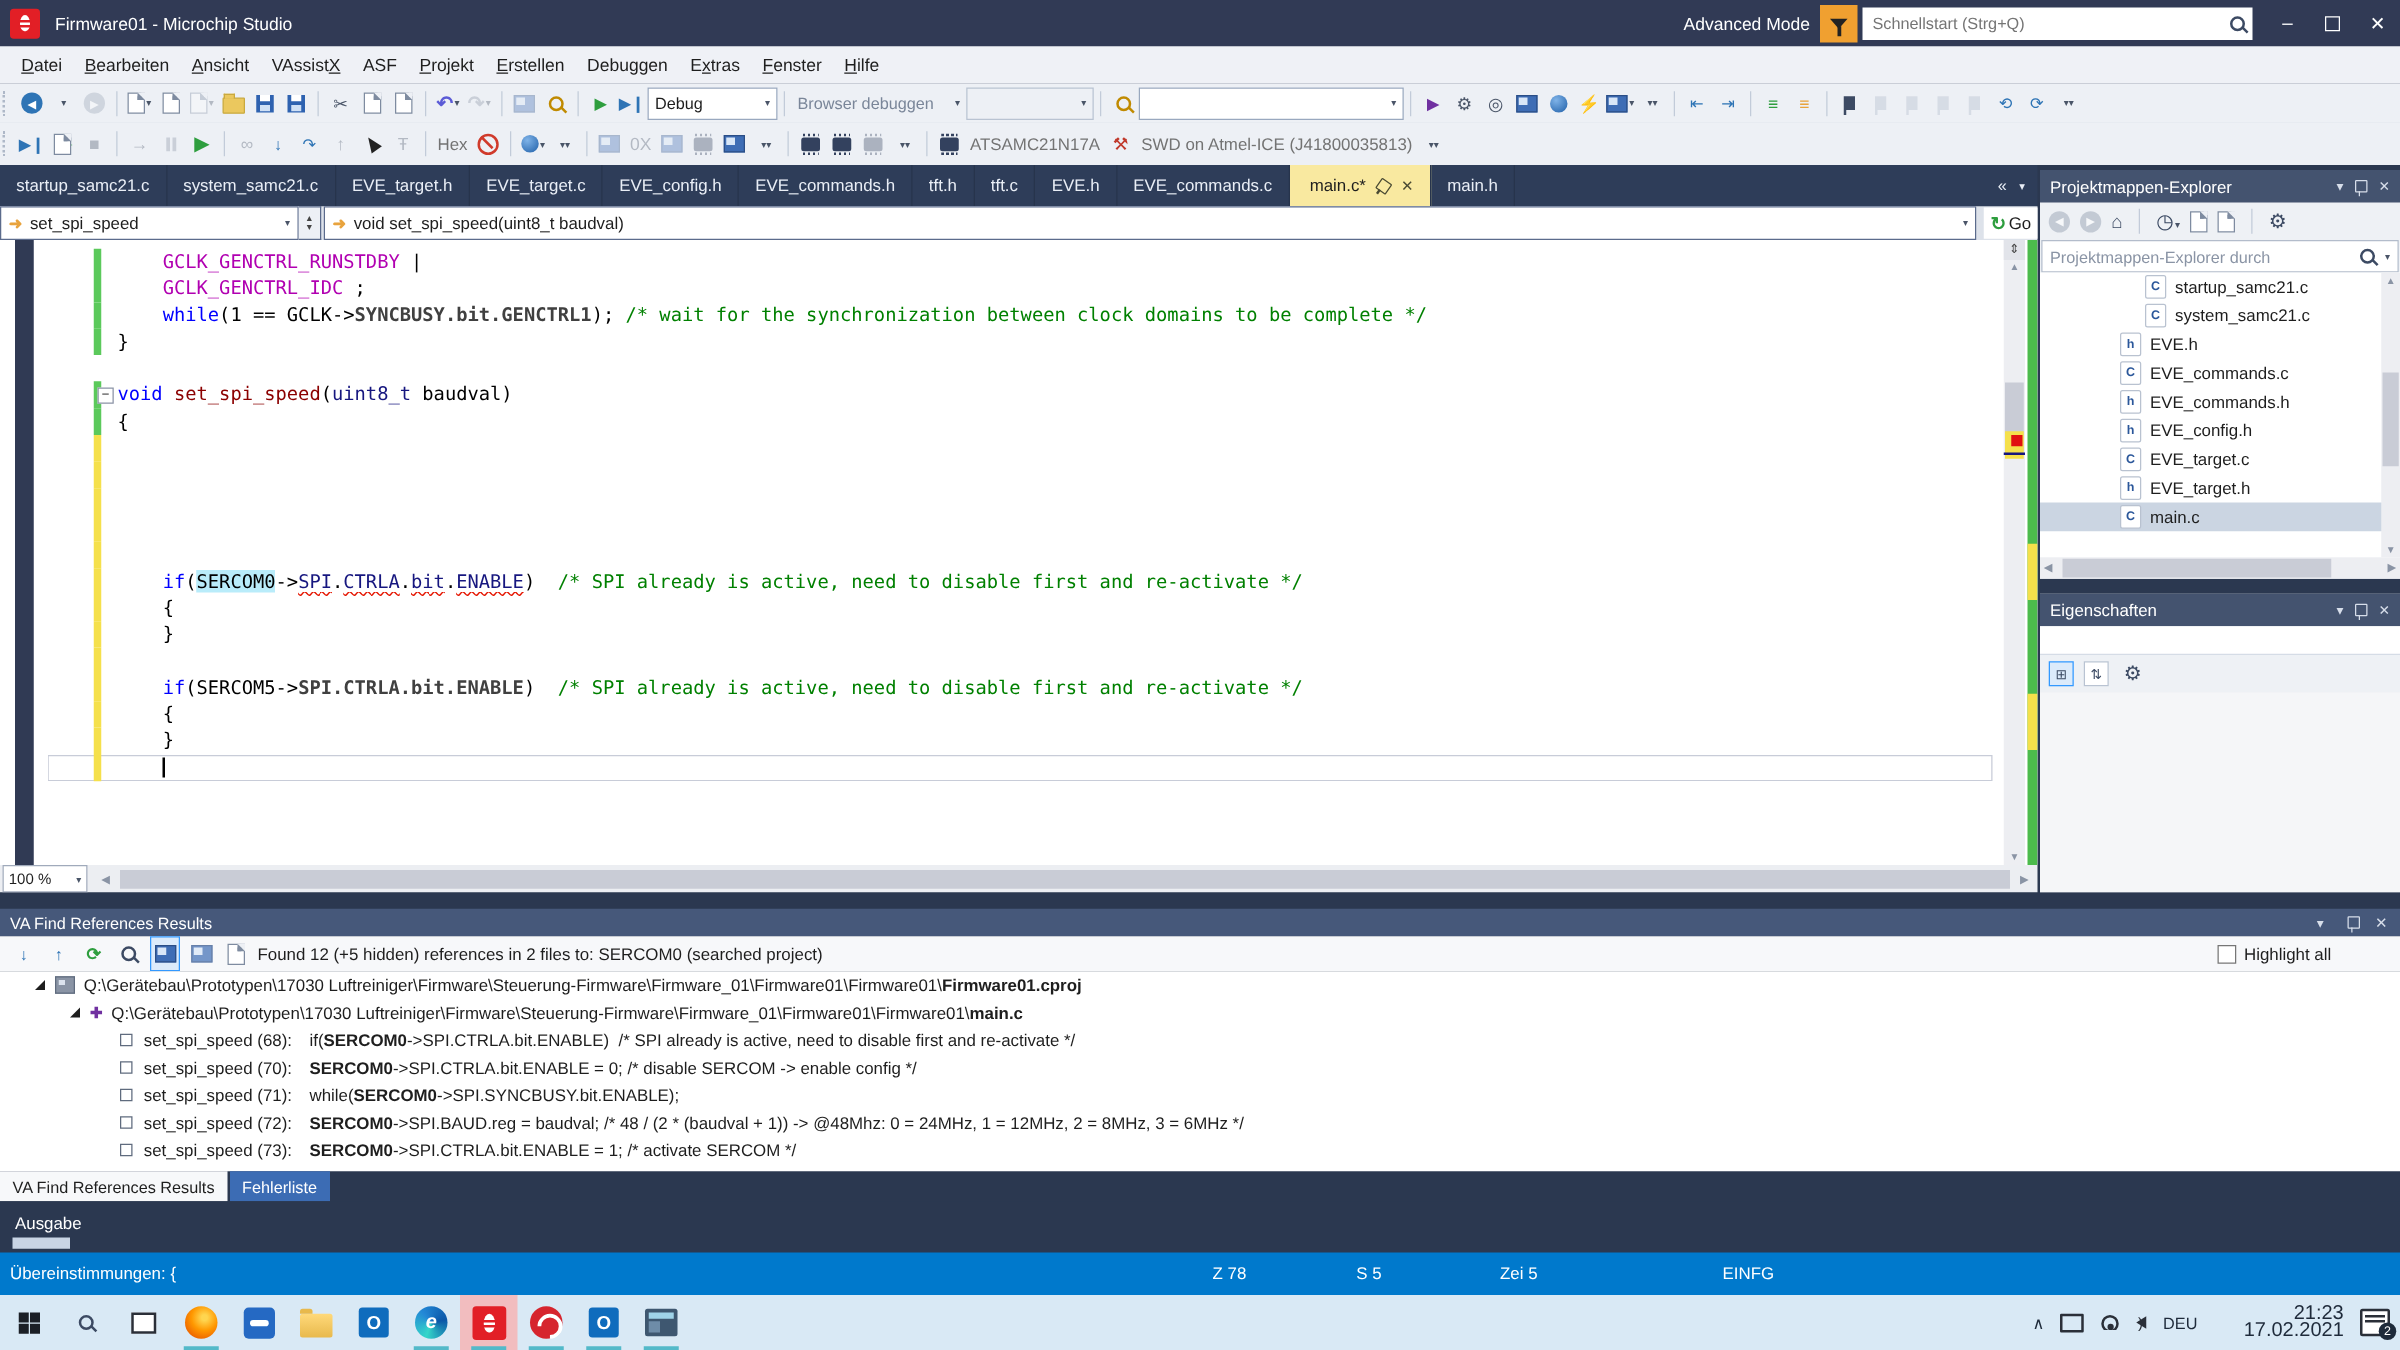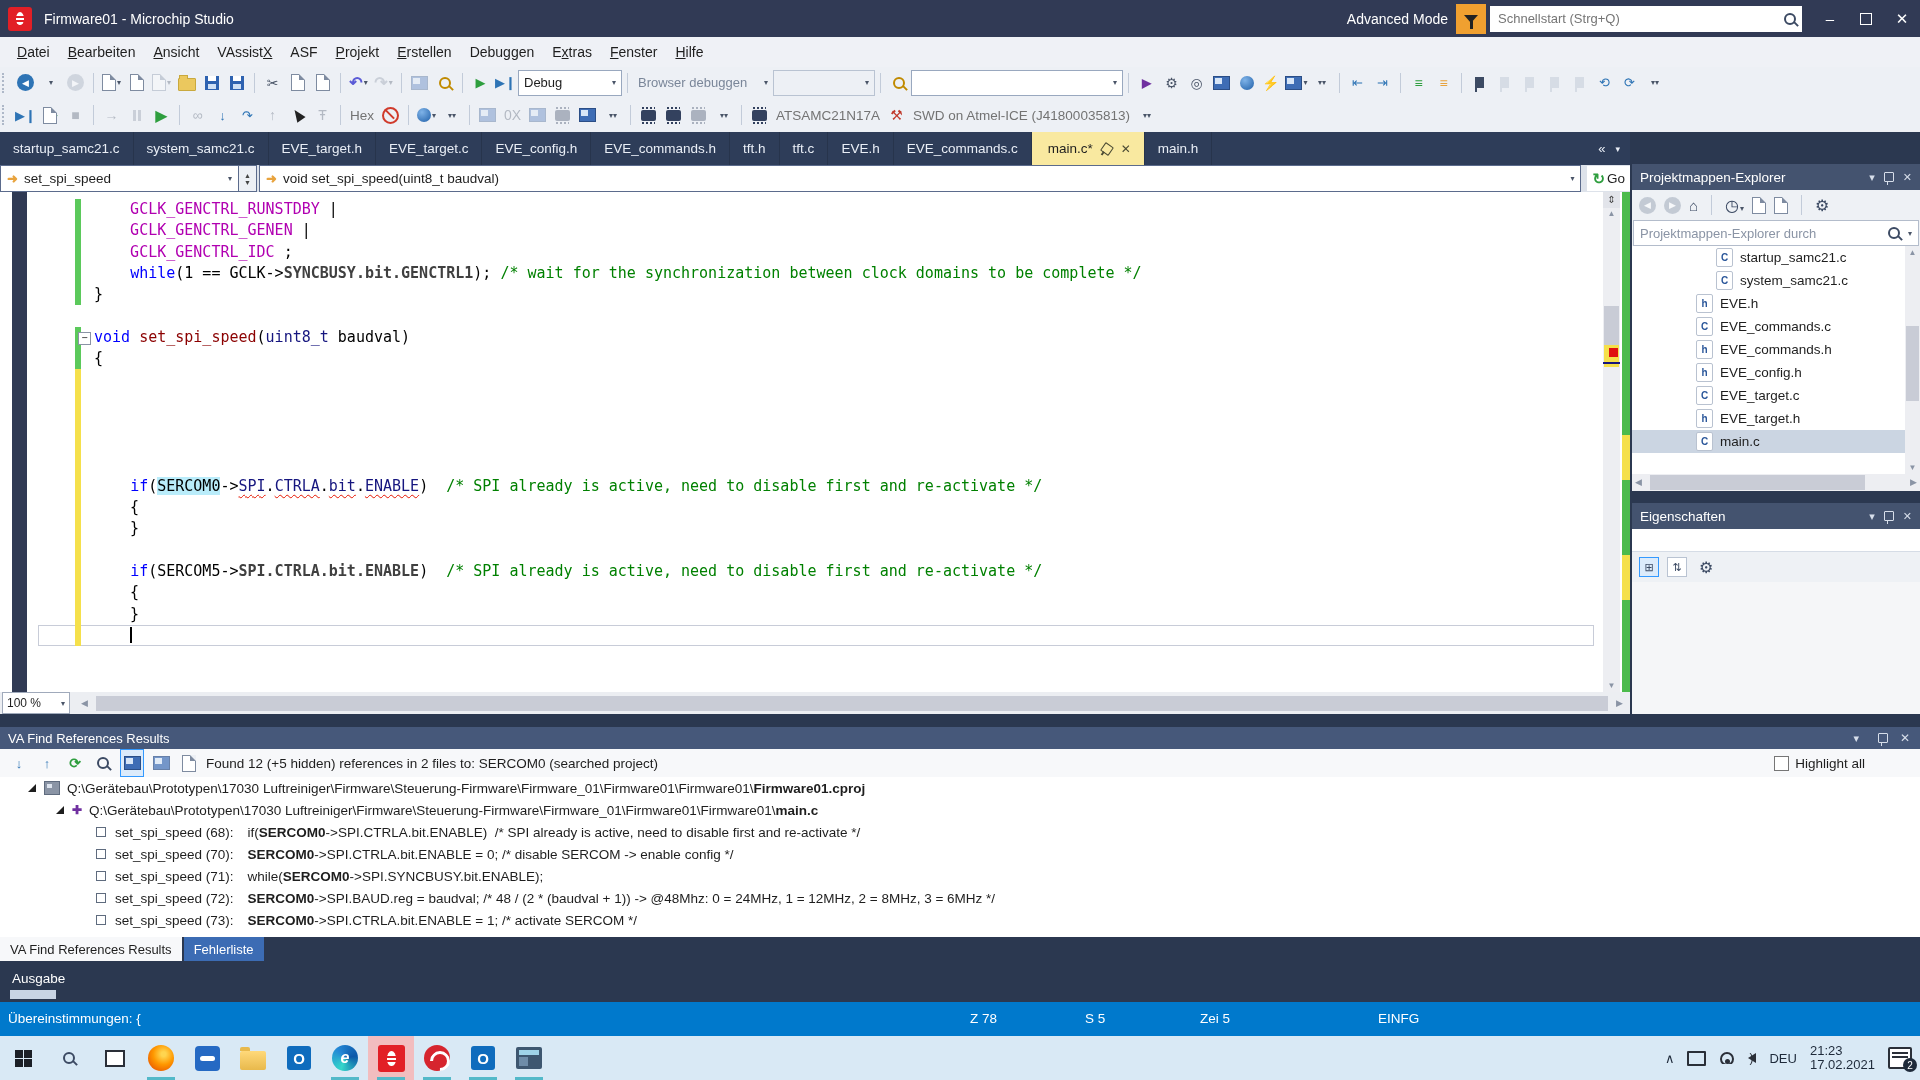--- a/index.html
+++ b/index.html
@@ -111,21 +111,21 @@
   .vs-blue{position:absolute;left:0;right:0;top:170px;height:2px;background:#16167F;}
   .anno{position:absolute;right:0;top:0;bottom:0;width:8px;background:#4CBB4C;}
   .anno i{position:absolute;left:0;right:0;background:#F5E04B;}
   
   .zoombar{position:absolute;left:0;top:560px;width:100%;height:22px;background:#ECEEF2;display:flex;align-items:center;}
   .zoomsel{width:58px;height:20px;background:#fff;border:1px solid #A0AABB;font-size:12px;display:flex;align-items:center;justify-content:space-between;padding:0 4px;margin-left:2px;color:#1E1E1E;}
   .hscroll{flex:1;height:17px;margin:0 4px 0 8px;background:#ECEEF2;position:relative;}
   .hs-thumb{position:absolute;left:18px;right:18px;top:1px;bottom:1px;background:#C9CCD6;}
   .hs-arr{position:absolute;top:3px;font-size:9px;color:#8A94A5;}
   
-  .side-col{position:absolute;left:1632px;top:0;width:288px;height:582px;margin-top:28px;}
+  .side-col{position:absolute;left:1632px;top:0;width:288px;height:582px;}
   .panel{position:absolute;left:0;width:288px;background:#EEF1F5;display:flex;flex-direction:column;}
   .ptitle{height:26px;background:#44536F;color:#fff;font-size:13.5px;display:flex;align-items:center;padding:0 8px;flex:none;}
   .ptitle .sp{flex:1;}
   .ptitle .ic{margin-left:9px;font-size:11px;color:#D7DEEA;}
   .pinw{width:8px;height:8px;border:1.5px solid #D7DEEA;border-radius:1px;position:relative;margin-left:9px;}
   .pinw::after{content:"";position:absolute;top:100%;left:2px;width:1.5px;height:4px;background:#D7DEEA;}
   .ptools{height:30px;display:flex;align-items:center;gap:8px;padding:0 7px;flex:none;color:#5A6activa;}
   .psearch{height:24px;background:#fff;border:1px solid #B3BCCB;margin:0 1px;display:flex;align-items:center;font-size:13px;color:#8A94A5;padding:0 6px;flex:none;}
   .tree{background:#fff;flex:1;position:relative;font-size:13.5px;color:#1E1E1E;overflow:hidden;}
   .titem{height:23px;display:flex;align-items:center;}
@@ -186,21 +186,21 @@
   .i-window{width:26px;height:22px;background:#3E5770;border-radius:2px;position:relative;}
   .i-window::before{content:"";position:absolute;left:3px;top:3px;right:3px;height:5px;background:#9FD3E8;}
   .i-window::after{content:"";position:absolute;left:3px;top:10px;width:9px;bottom:3px;background:#6E8CA8;}
   .tray{margin-left:auto;display:flex;align-items:center;gap:13px;padding-right:8px;color:#1E2A3A;}
   .t-mon{width:15px;height:11px;border:2px solid #2A2F38;border-radius:1px;}
   .t-wifi{width:16px;height:12px;position:relative;overflow:hidden;}
   .t-wifi::before{content:"";position:absolute;left:1px;top:0;width:14px;height:14px;border:2px solid #2A2F38;border-radius:50%;box-sizing:border-box;}
   .t-wifi::after{content:"";position:absolute;left:5.5px;top:7px;width:5px;height:5px;background:#2A2F38;border-radius:50%;}
   .t-vol{width:0;height:0;border-top:5px solid transparent;border-bottom:5px solid transparent;border-right:8px solid #2A2F38;position:relative;}
   .t-vol::after{content:")";position:absolute;left:1px;top:-7px;font-size:12px;color:#2A2F38;}
-  .clockblk{text-align:left;font-size:13px;line-height:14px;}
+  .clockblk{text-align:right;font-size:16px;line-height:14px;margin-left:24px;}
   .notif{width:20px;height:18px;border:2px solid #2A2F38;border-radius:2px;position:relative;background:#fff;}
   .notif::before{content:"";position:absolute;left:2px;top:3px;right:2px;height:2px;background:#2A2F38;box-shadow:0 4px 0 #2A2F38;}
   .badge{position:absolute;right:-7px;bottom:-5px;width:14px;height:14px;border-radius:50%;background:#1E2A3A;color:#fff;font-size:10px;display:flex;align-items:center;justify-content:center;}
 </style>
 </head>
 <body>
 
 <div id="root">
 
   <div class="abs titlebar">
@@ -537,21 +537,20 @@
         </div>
         <div class="gobtn">
           <span class="sw">↻</span>
           <span>Go</span>
         </div>
       </div>
       <div class="code-area">
         <div class="ind-margin"></div>
         <div class="code-lines">
             <div class="cl"><span class="chg g"></span><span class="tk-mc">    GCLK_GENCTRL_RUNSTDBY</span><span class="tk-pl"> |</span></div>
-            <div class="cl"><span class="chg g"></span><span class="tk-mc">    GCLK_GENCTRL_GENEN</span><span class="tk-pl"> |</span></div>
             <div class="cl"><span class="chg g"></span><span class="tk-mc">    GCLK_GENCTRL_IDC</span><span class="tk-pl"> ;</span></div>
             <div class="cl"><span class="chg g"></span><span class="tk-pl">    </span><span class="tk-kw">while</span><span class="tk-pl">(1 == GCLK-&gt;</span><span class="tk-mb">SYNCBUSY.bit.GENCTRL1</span><span class="tk-pl">); </span><span class="tk-cm">/* wait for the synchronization between clock domains to be complete */</span></div>
             <div class="cl"><span class="chg g"></span><span class="tk-pl">}</span></div>
             <div class="cl"></div>
             <div class="cl"><span class="chg g"></span><span class="fold">−</span><span class="tk-kw">void</span><span class="tk-pl"> </span><span class="tk-fn">set_spi_speed</span><span class="tk-pl">(</span><span class="tk-ty">uint8_t</span><span class="tk-pl"> baudval)</span></div>
             <div class="cl"><span class="chg g"></span><span class="tk-pl">{</span></div>
             <div class="cl"><span class="chg y"></span></div>
             <div class="cl"><span class="chg y"></span></div>
             <div class="cl"><span class="chg y"></span></div>
             <div class="cl"><span class="chg y"></span></div>

